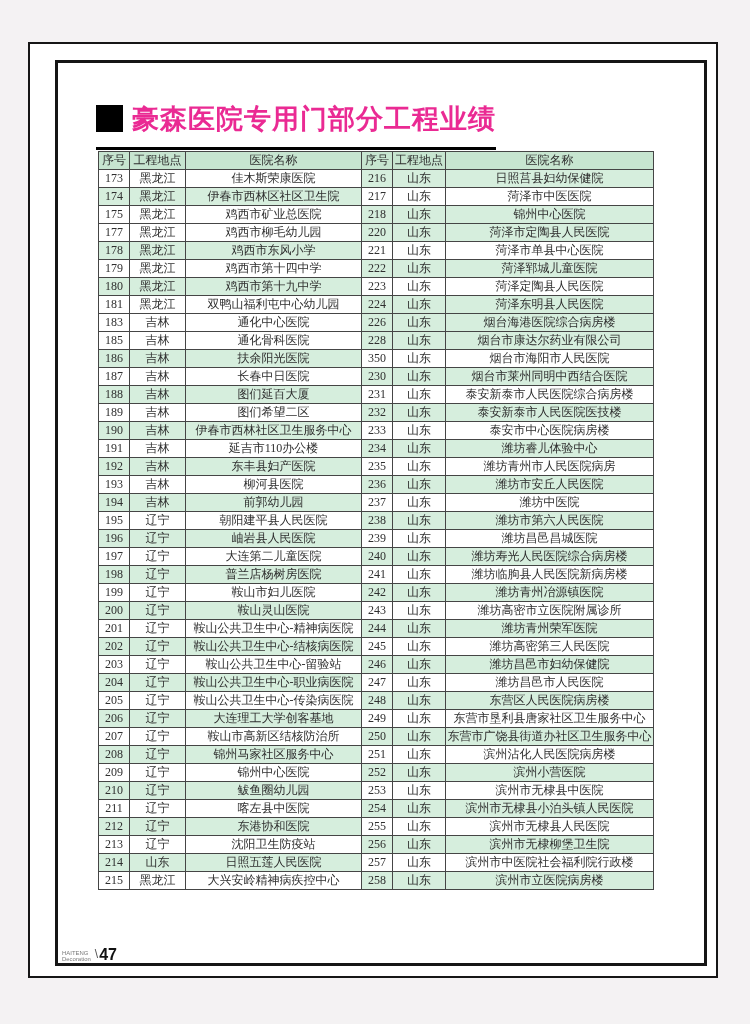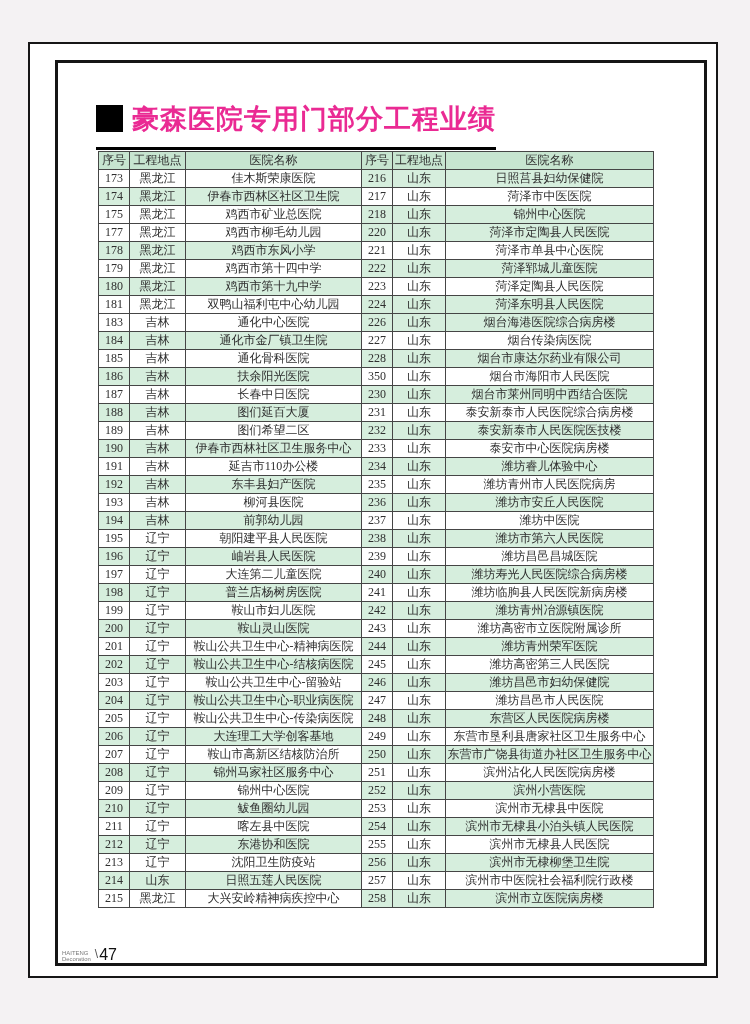--- a/index.html
+++ b/index.html
@@ -71,21 +71,21 @@
     font-family:"Liberation Sans", sans-serif;
     font-size:7px;line-height:7px;color:#7a7a7a;
     transform:scale(.85);transform-origin:left bottom;
   }
   .brand-slash{
     font-family:"Liberation Sans", sans-serif;
     font-size:12px;color:#555;margin:0 0 1px -2px;
   }
   .page-number{
     font-family:"Liberation Sans", sans-serif;
-    font-weight:normal;font-size:16px;line-height:15px;color:#111;
+    font-weight:bold;font-size:16px;line-height:15px;color:#111;
   }
 </style>
 </head>
 <body>
 
 <div class="outer-frame">
   <div class="inner-frame">
 
     <div class="title-block">
       <div class="title-square"></div>
@@ -178,28 +178,20 @@
           </tr>
           <tr>
             <td>183</td>
             <td>吉林</td>
             <td>通化中心医院</td>
             <td class="alt">226</td>
             <td class="alt">山东</td>
             <td class="alt">烟台海港医院综合病房楼</td>
           </tr>
           <tr>
-            <td class="alt">184</td>
-            <td class="alt">吉林</td>
-            <td class="alt">通化市金厂镇卫生院</td>
-            <td>227</td>
-            <td>山东</td>
-            <td>烟台传染病医院</td>
-          </tr>
-          <tr>
             <td>185</td>
             <td>吉林</td>
             <td>通化骨科医院</td>
             <td class="alt">228</td>
             <td class="alt">山东</td>
             <td class="alt">烟台市康达尔药业有限公司</td>
           </tr>
           <tr>
             <td class="alt">186</td>
             <td class="alt">吉林</td>

